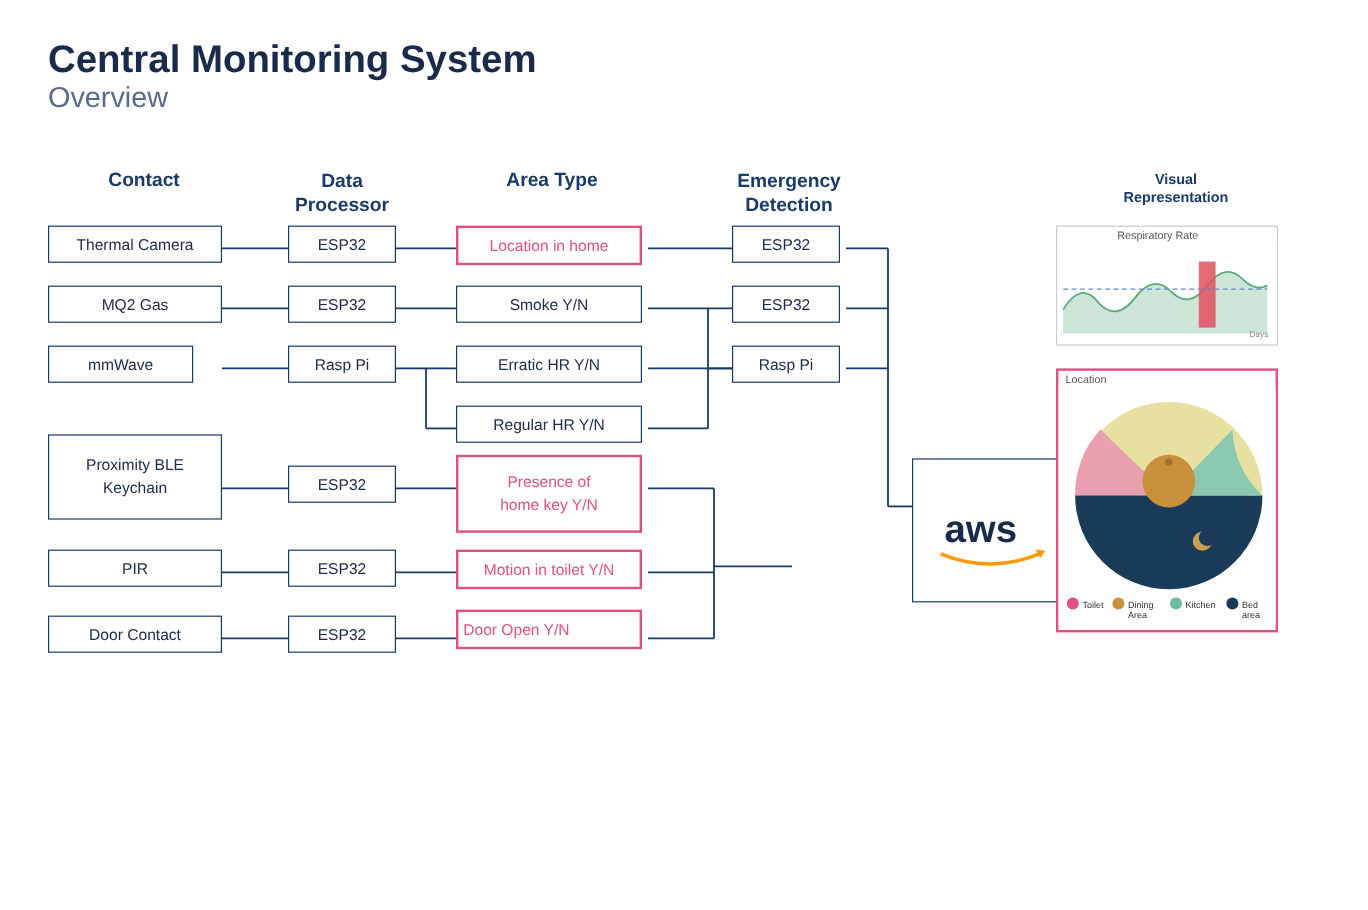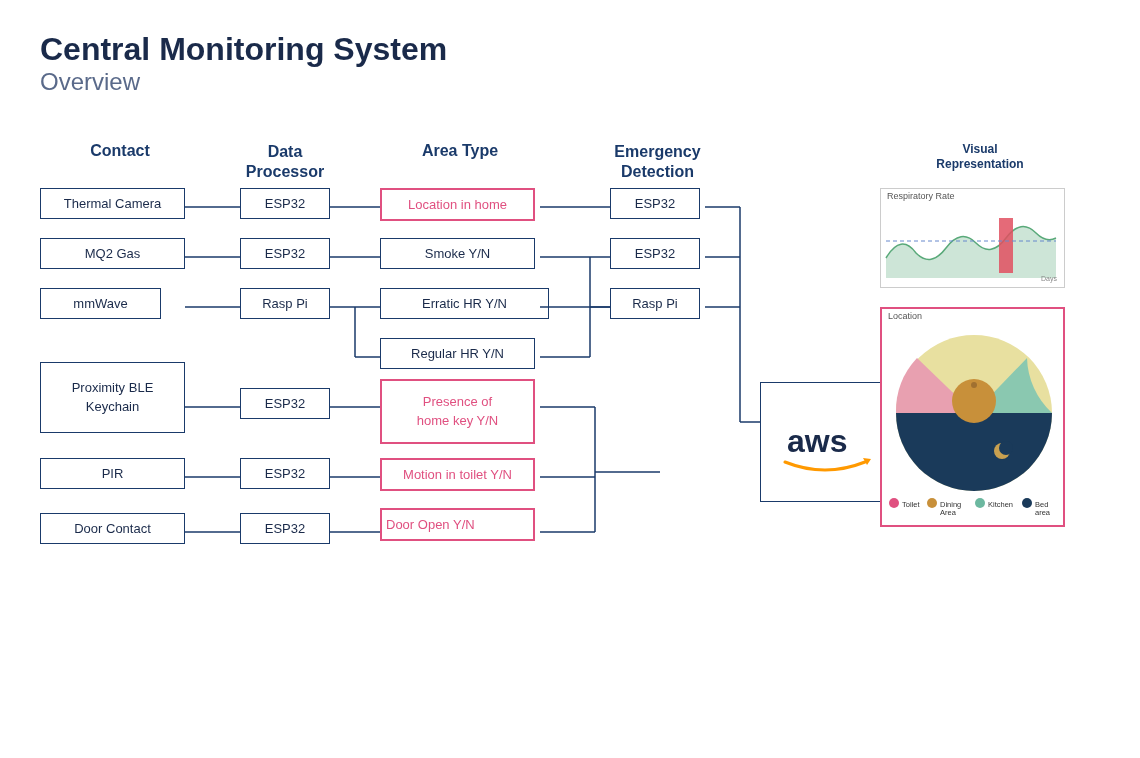--- a/index.html
+++ b/index.html
@@ -129,21 +129,21 @@
 
     <div style="position:absolute; left:200px; top:46px; width:90px; border:1.5px solid #1a3a6a; text-align:center; font-size:13px; color:#1a2a4a; padding:7px 4px;">ESP32</div>
     <div style="position:absolute; left:200px; top:96px; width:90px; border:1.5px solid #1a3a6a; text-align:center; font-size:13px; color:#1a2a4a; padding:7px 4px;">ESP32</div>
     <div style="position:absolute; left:200px; top:146px; width:90px; border:1.5px solid #1a3a6a; text-align:center; font-size:13px; color:#1a2a4a; padding:7px 4px;">Rasp Pi</div>
     <div style="position:absolute; left:200px; top:246px; width:90px; border:1.5px solid #1a3a6a; text-align:center; font-size:13px; color:#1a2a4a; padding:7px 4px;">ESP32</div>
     <div style="position:absolute; left:200px; top:316px; width:90px; border:1.5px solid #1a3a6a; text-align:center; font-size:13px; color:#1a2a4a; padding:7px 4px;">ESP32</div>
     <div style="position:absolute; left:200px; top:371px; width:90px; border:1.5px solid #1a3a6a; text-align:center; font-size:13px; color:#1a2a4a; padding:7px 4px;">ESP32</div>
 
     <div style="position:absolute; left:340px; top:46px; width:155px; border:2px solid #e05080; text-align:center; font-size:13px; color:#e05080; padding:7px 4px;">Location in home</div>
     <div style="position:absolute; left:340px; top:96px; width:155px; border:1.5px solid #1a3a6a; text-align:center; font-size:13px; color:#1a2a4a; padding:7px 4px;">Smoke Y/N</div>
-    <div style="position:absolute; left:340px; top:146px; width:169px; border:1.5px solid #1a3a6a; text-align:center; font-size:13px; color:#1a2a4a; padding:7px 4px;">Erratic HR Y/N</div>
+    <div style="position:absolute; left:340px; top:146px; width:155px; border:1.5px solid #1a3a6a; text-align:center; font-size:13px; color:#1a2a4a; padding:7px 4px;">Erratic HR Y/N</div>
     <div style="position:absolute; left:340px; top:196px; width:155px; border:1.5px solid #1a3a6a; text-align:center; font-size:13px; color:#1a2a4a; padding:7px 4px;">Regular HR Y/N</div>
 
     <div style="position:absolute; left:340px; top:237px; width:155px; border:2px solid #e05080; text-align:center; font-size:13px; color:#e05080; padding:12px 4px; line-height:1.4;">Presence of<br>home key Y/N</div>
 
     <div style="position:absolute; left:340px; top:316px; width:155px; border:2px solid #e05080; text-align:center; font-size:13px; color:#e05080; padding:7px 4px;">Motion in toilet Y/N</div>
 
     <div style="position:absolute; left:340px; top:366px; width:155px; border:2px solid #e05080; text-align:left; font-size:13px; color:#e05080; padding:7px 4px;">Door Open Y/N</div>
 
     <div style="position:absolute; left:570px; top:46px; width:90px; border:1.5px solid #1a3a6a; text-align:center; font-size:13px; color:#1a2a4a; padding:7px 4px;">ESP32</div>
     <div style="position:absolute; left:570px; top:96px; width:90px; border:1.5px solid #1a3a6a; text-align:center; font-size:13px; color:#1a2a4a; padding:7px 4px;">ESP32</div>
@@ -154,21 +154,21 @@
       <svg width="100" height="65" viewBox="0 0 100 65">
 
         <text x="12" y="42" font-size="32" font-weight="bold" fill="#1a2a4a" font-family="Arial">aws</text>
 
         <path d="M10 52 Q50 68 90 52" stroke="#f90" stroke-width="3" fill="none" stroke-linecap="round"></path>
         <polygon points="88,48 92,55 96,49" fill="#f90"></polygon>
       </svg>
     </div>
 
     <div style="position:absolute; left:840px; top:46px; width:185px; height:100px; border:1px solid #ccc; background:#fff; overflow:hidden;">
-      <div style="font-size:9px; color:#555; padding:2px 6px;">Respiratory Rate</div>
+      <div style="font-size:9px; color:#555; padding:2px 6px;margin-left:44px;">Respiratory Rate</div>
       <svg width="185" height="80" viewBox="0 0 185 80">
 
         <rect width="185" height="80" fill="#fff"></rect>
 
         <path d="M5 55 Q20 30 35 50 Q50 65 65 45 Q80 25 95 40 Q110 55 125 35 Q140 15 155 30 Q165 40 175 35" stroke="#5aaa7a" stroke-width="1.5" fill="none"></path>
         <path d="M5 55 Q20 30 35 50 Q50 65 65 45 Q80 25 95 40 Q110 55 125 35 Q140 15 155 30 Q165 40 175 35 L175 75 L5 75 Z" fill="rgba(90,170,122,0.3)"></path>
 
         <rect x="118" y="15" width="14" height="55" fill="#e05060" opacity="0.85"></rect>
 
         <line x1="5" y1="38" x2="175" y2="38" stroke="#6688cc" stroke-width="1" stroke-dasharray="4,3"></line>

